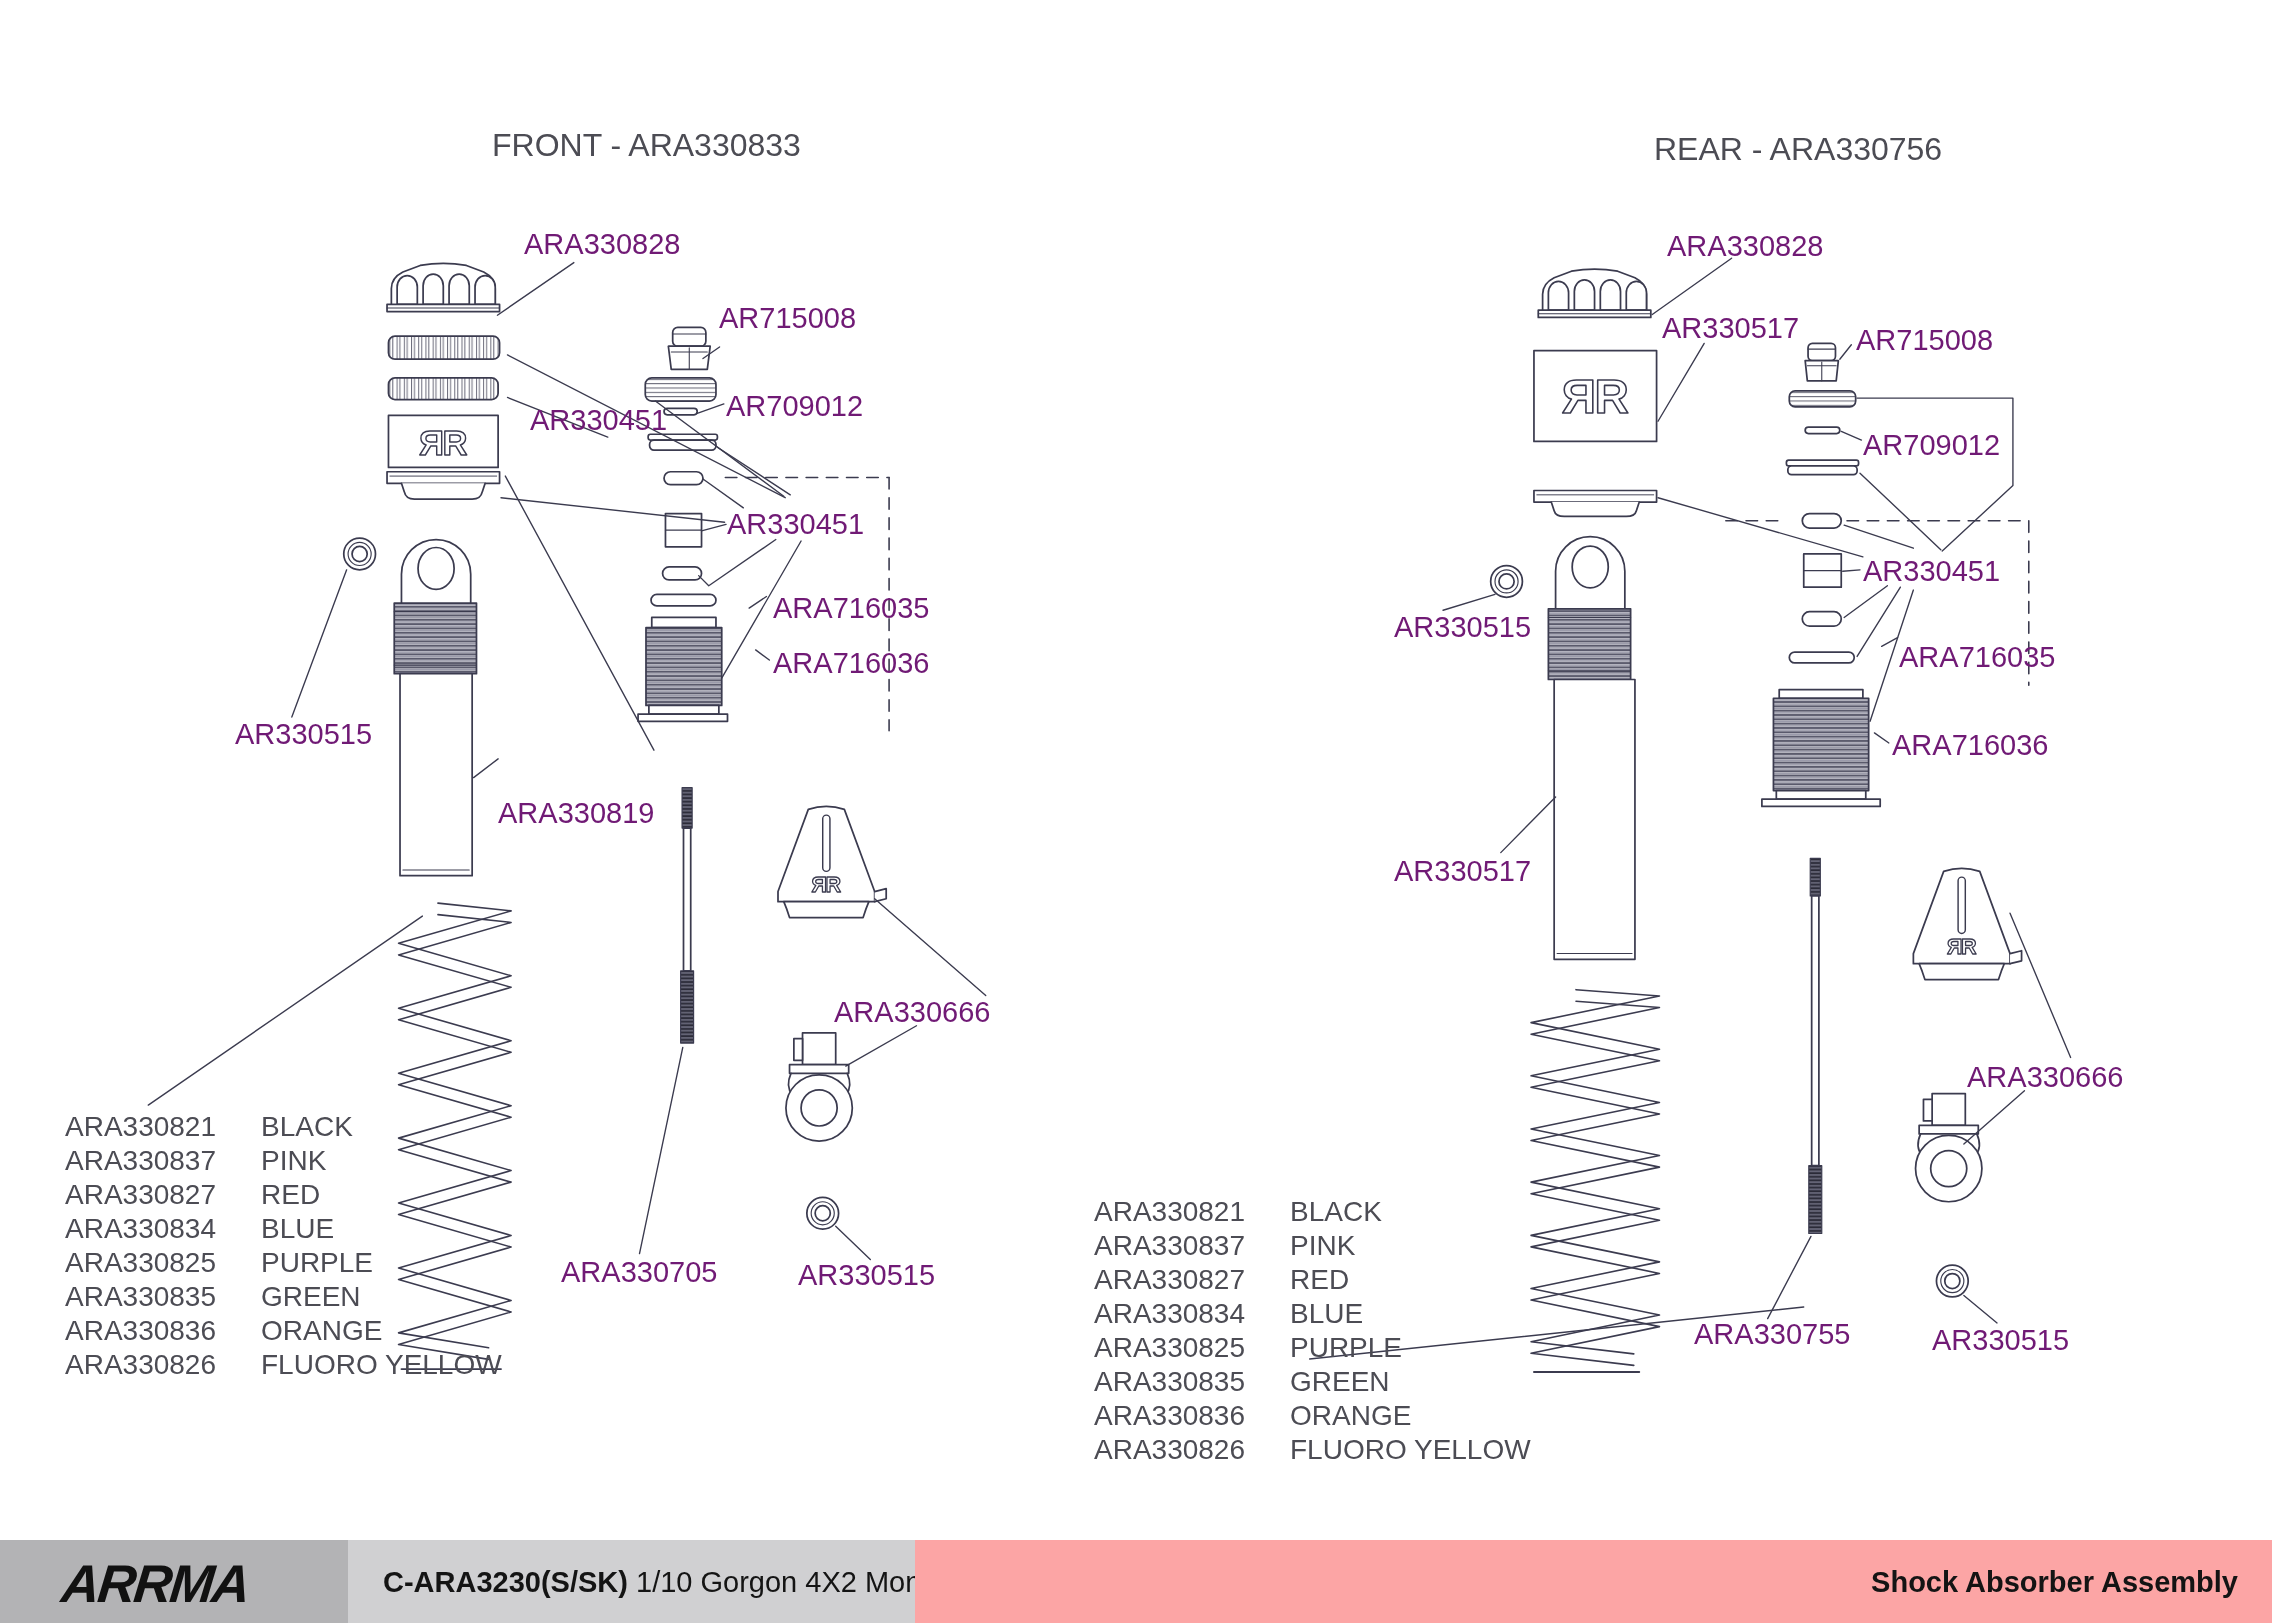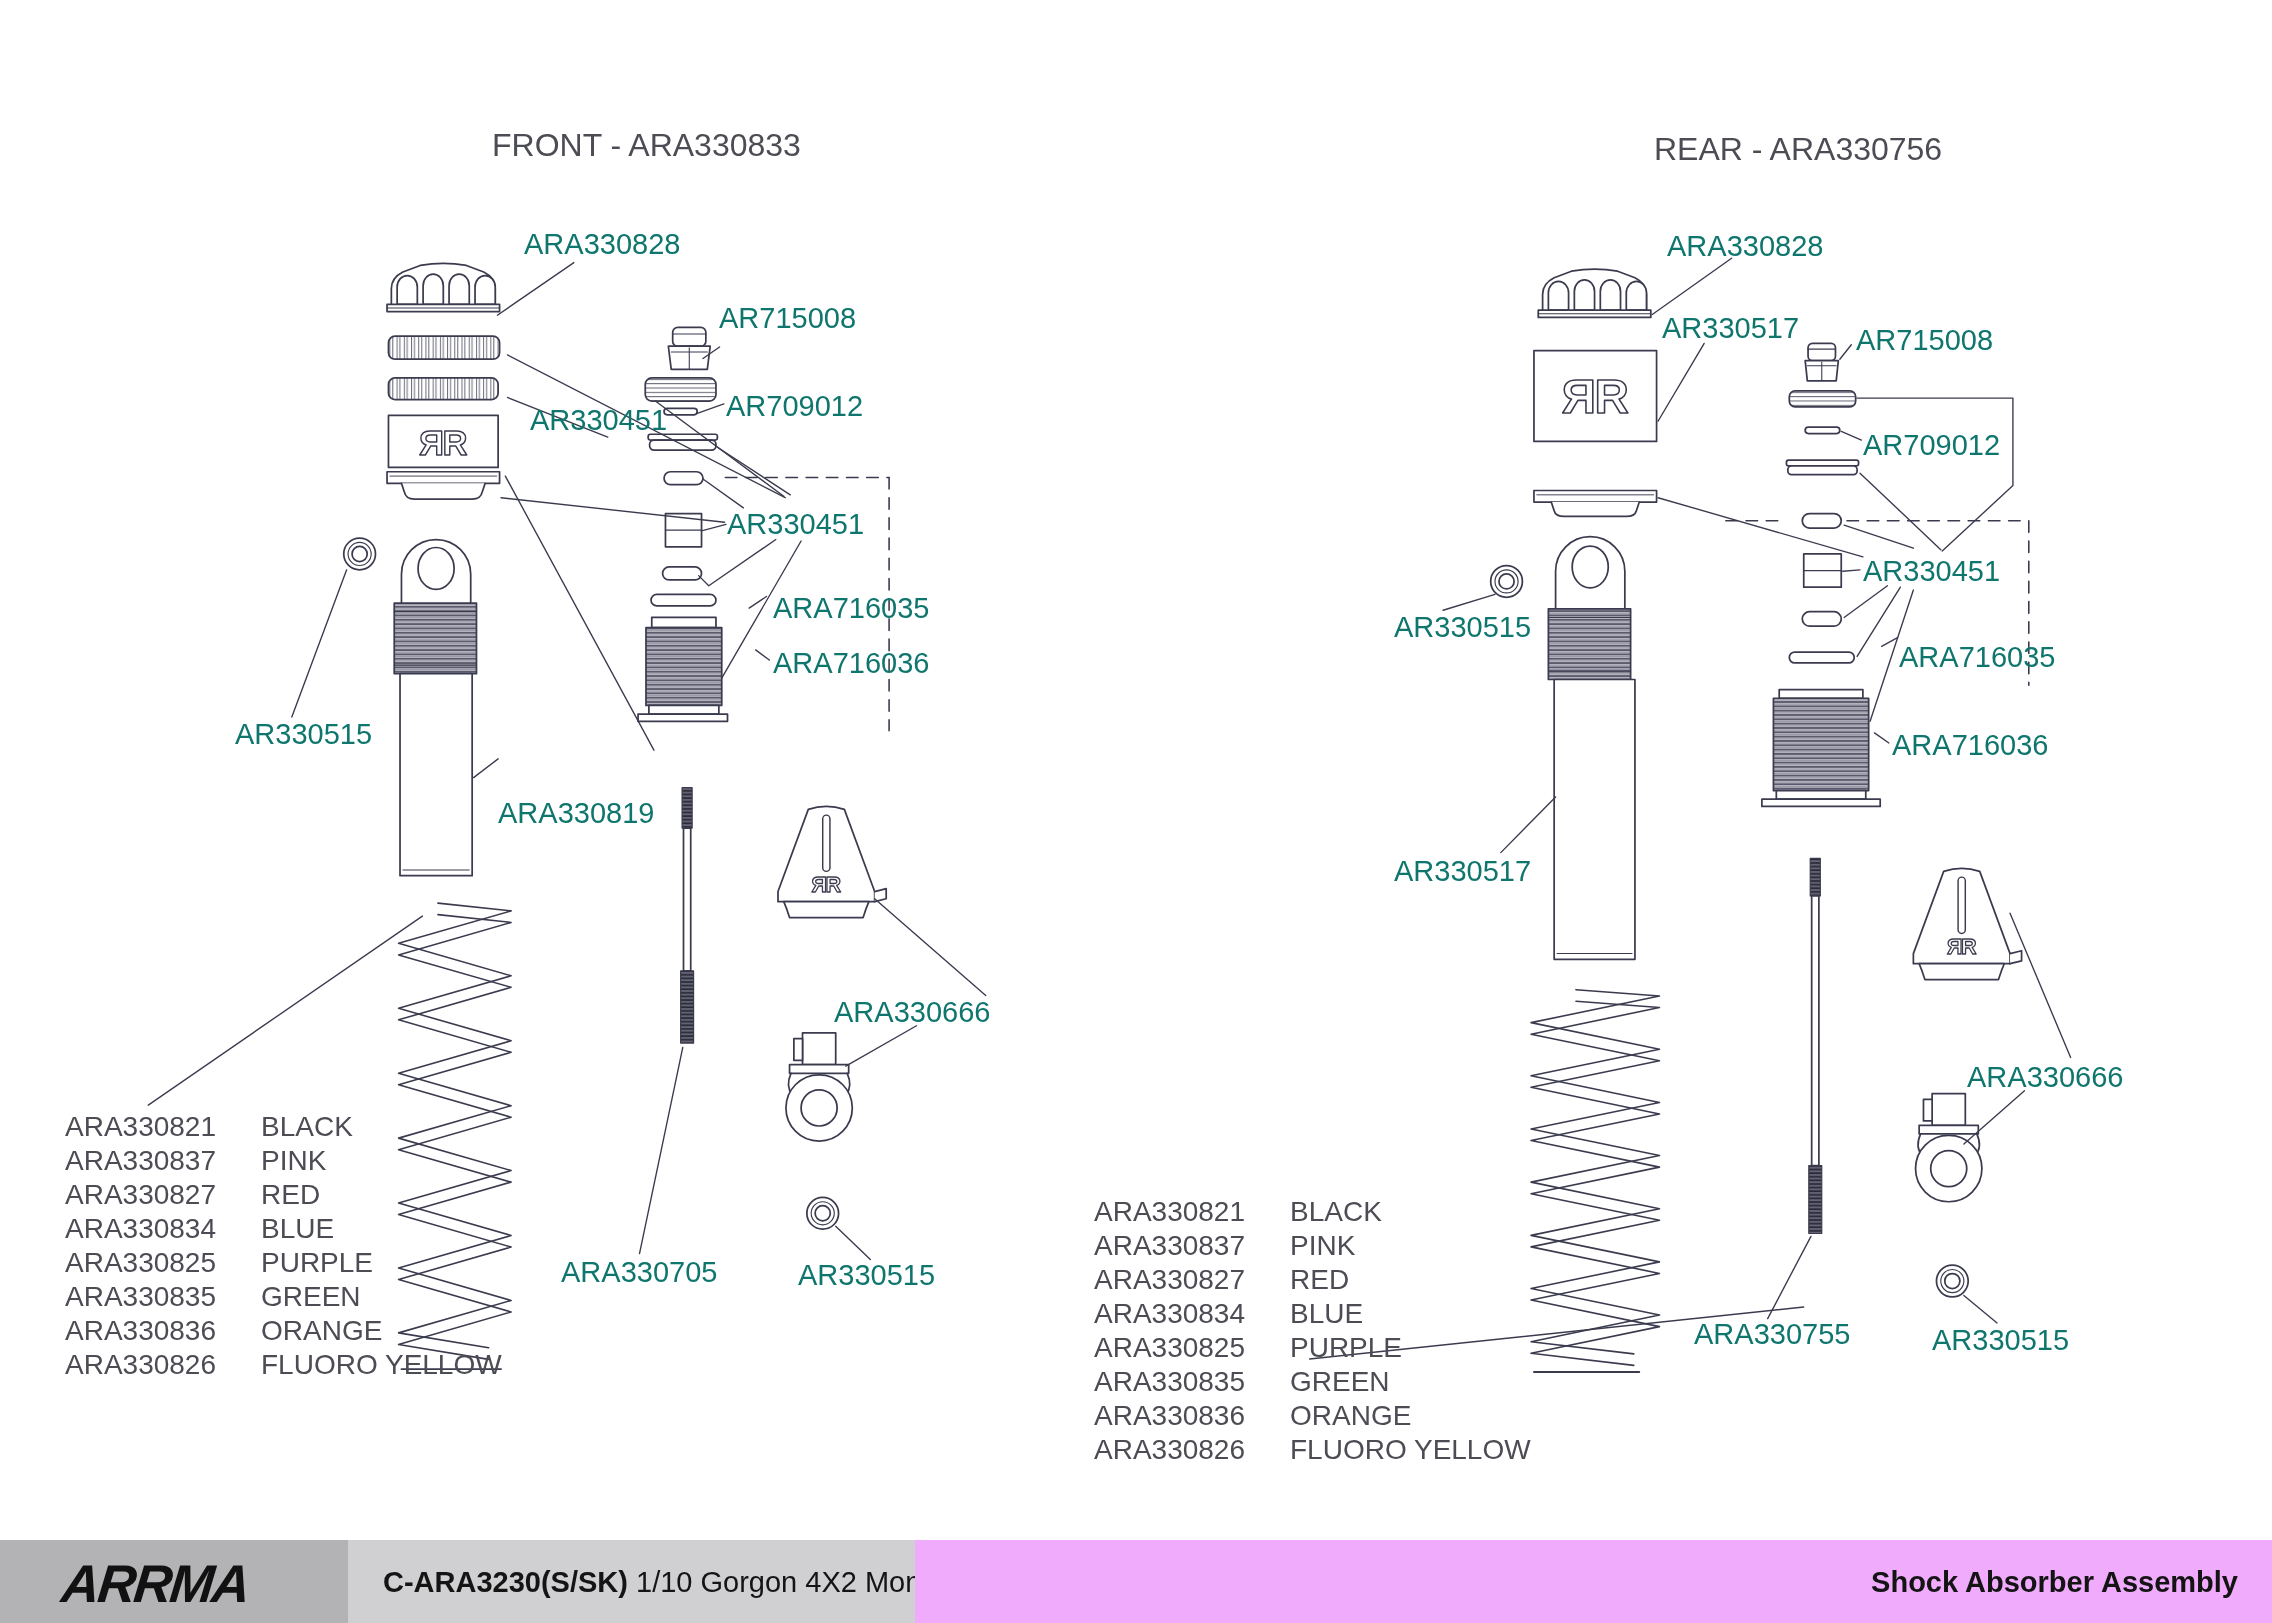--- a/index.html
+++ b/index.html
@@ -1,29 +1,29 @@
 <!DOCTYPE html>
 <html style="font-size:11.5px"><head>
 <meta charset="utf-8">
 <style>
   html,body{margin:0;padding:0;background:#ffffff;}
   #page{position:relative;width:2273px;height:1623px;background:#ffffff;overflow:hidden;
         font-family:"Liberation Sans","DejaVu Sans",sans-serif;}
-  .lbl{position:absolute;font-size:29px;color:#0f766e;white-space:nowrap;line-height:1.05;}
+  .lbl{position:absolute;font-size:29px;color:#701a75;white-space:nowrap;line-height:1.05;}
   .ttl{position:absolute;font-size:32px;color:#4c4c54;white-space:nowrap;text-align:center;}
   svg.art{position:absolute;left:0;top:0;width:2273px;height:1623px;}
   .opts{position:absolute;font-size:28px;color:#4c4c54;line-height:34px;white-space:nowrap;}
   .opt-part{display:inline-block;width:196px;}
   
   #footer{position:absolute;left:0;top:1540px;width:2273px;height:84px;display:flex;}
   #f-brand{width:348px;height:100%;background:#b3b3b5;position:relative;}
   #f-kit{width:567px;height:100%;background:#d0d0d2;display:flex;align-items:center;}
   #f-kit .kt{margin-left:35px;font-size:29px;color:#141414;white-space:nowrap;}
   #f-kit .kt b{font-weight:bold;}
-  #f-doc{flex:1;height:100%;background:#f0abfc;display:flex;align-items:center;justify-content:flex-end;}
+  #f-doc{flex:1;height:100%;background:#fca5a5;display:flex;align-items:center;justify-content:flex-end;}
   #f-doc .dt{margin-right:35px;font-size:29px;font-weight:bold;color:#141414;white-space:nowrap;}
   #brandword{position:absolute;left:62px;top:13px;font-size:53px;font-weight:bold;font-style:italic;
              color:#111;letter-spacing:-2.2px;transform:skewX(-6deg);}
 </style>
 </head>
 <body>
 
 <div id="page">
 
   <svg class="art" viewBox="0 0 3150 2250" fill="none" stroke="#3b3b4f" stroke-width="2.4" stroke-linejoin="round" stroke-linecap="round">

